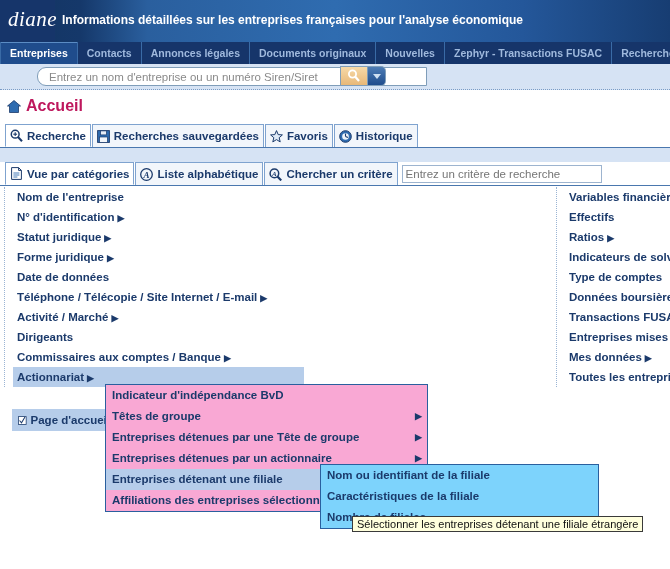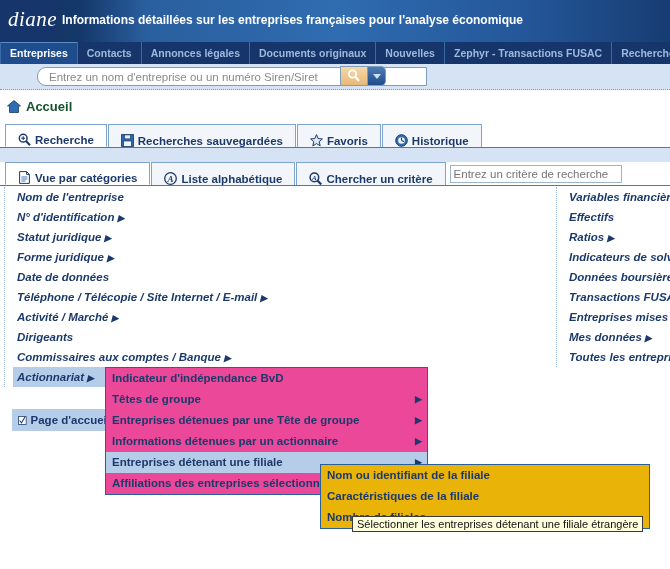--- a/index.html
+++ b/index.html
@@ -89,110 +89,109 @@
     width:0; height:0; border-left:4px solid transparent;
     border-right:4px solid transparent; border-top:5px solid #cfe0f2;
   }
 
   
   #breadcrumb {
     position:absolute; left:0; top:95px; width:670px; height:22px;
     display:flex; align-items:center;
   }
   #breadcrumb .home-icon { margin-left:7px; margin-right:5px; display:block; }
-  #breadcrumb .label { font-size:13px; font-weight:bold; color:#14532d; }
+  #breadcrumb .label { font-size:16px; font-weight:bold; color:#be185d; }
 
   
   .navrow {
     position:absolute; left:0; width:670px;
     border-bottom:1px solid #4a77ae;
     background:#ffffff;
   }
   #navrow1 { top:124px; height:24px; }
   #navrow2 { top:162px; height:24px; }
   .navrow .inner { display:flex; height:23px; align-items:stretch; }
   .navtab {
-    display:flex; align-items:flex-end; gap:4px;
-    padding:0 12px;
+    display:flex; align-items:center; gap:4px;
+    padding:0 4px;
     font-size:11.5px; font-weight:bold; color:#1b3a6b;
     white-space:nowrap;
     border:1px solid #7fa3cf; border-bottom:0;
     background:#f2f6fb;
     margin-right:1px;
   }
   .navtab.active { background:#ffffff; border-bottom:1px solid #ffffff; }
   .navtab.first { margin-left:5px; }
 
   #band {
     position:absolute; left:0; top:148px; width:670px; height:14px;
     background:#d6e3f4;
   }
 
   
   #criteria-input {
     margin-left:3px; align-self:center;
-    width:172px; height:18px;
+    width:200px; height:18px;
     border:1px solid #9db4cf; background:#ffffff;
     font-family:"Liberation Sans", sans-serif; font-size:11.5px;
     color:#8a8a8a; padding:0 3px;
   }
 
   
   #content { position:absolute; left:0; top:187px; width:670px; height:382px; }
   .col {
     position:absolute; top:0;
     border-left:1px dotted #9ab4d4;
     padding-left:8px;
   }
   #colLeft  { left:4px;  width:300px; }
   #colRight { left:556px; width:114px; }
 
   .crit {
     height:20px; line-height:20px;
     font-size:11.5px; font-weight:bold; color:#1b3a6b;
     white-space:nowrap; padding-left:4px;
     cursor:default;
-    font-style:italic;
   }
   .crit .arw { font-size:9px; margin-left:3px; }
   .crit.sel { background:#b6cdea; }
 
   
   #pageaccueil {
     position:absolute; left:12px; top:409px;
     width:98px; height:22px;
     background:#b6cdea;
     display:flex; align-items:center; gap:4px;
     padding-left:6px;
     font-size:11.5px; font-weight:bold; color:#1b3a6b;
     overflow:hidden; white-space:nowrap;
   }
 
   
   #menu1 {
-    position:absolute; left:105px; top:367px; width:323px;
-    background:#ec4899;
+    position:absolute; left:105px; top:384px; width:323px;
+    background:#f9a8d4;
     border:1px solid #2a5f9e;
     z-index:20;
   }
   #menu1 .mi, #menu2 .mi {
     position:relative;
     height:21px; line-height:21px;
     padding:0 6px;
     font-size:11.5px; font-weight:bold; color:#1b3a6b;
     white-space:nowrap;
     cursor:default;
   }
   #menu1 .mi.sel, #menu2 .mi.sel { background:#b6cdea; }
   .mi .arw { position:absolute; right:5px; top:0; font-size:9px; }
 
   
   #menu2 {
-    position:absolute; left:320px; top:464px; width:330px;
-    background:#eab308;
+    position:absolute; left:320px; top:464px; width:279px;
+    background:#7dd3fc;
     border:1px solid #2a5f9e;
     z-index:30;
   }
 
   
   #tooltip {
     position:absolute; left:352px; top:516px;
     background:#ffffdd;
     border:1px solid #3a3a3a;
     padding:1px 4px;
@@ -339,41 +338,42 @@
       <div class="crit"><span>Activité / Marché</span><span class="arw">▶</span></div>
       <div class="crit"><span>Dirigeants</span></div>
       <div class="crit"><span>Commissaires aux comptes / Banque</span><span class="arw">▶</span></div>
       <div class="crit sel"><span>Actionnariat</span><span class="arw">▶</span></div>
     </div>
   <div class="col" id="colRight">
       <div class="crit"><span>Variables financières</span></div>
       <div class="crit"><span>Effectifs</span></div>
       <div class="crit"><span>Ratios</span><span class="arw">▶</span></div>
       <div class="crit"><span>Indicateurs de solvabilité</span></div>
+      <div class="crit"><span>Type de comptes</span></div>
       <div class="crit"><span>Données boursières</span></div>
       <div class="crit"><span>Transactions FUSAC</span></div>
       <div class="crit"><span>Entreprises mises à jour</span></div>
       <div class="crit"><span>Mes données</span><span class="arw">▶</span></div>
       <div class="crit"><span>Toutes les entreprises</span></div>
     </div>
 </div>
 
 <div id="pageaccueil">
   <svg width="11" height="11" viewBox="0 0 11 11">
     <rect x="0.5" y="0.5" width="10" height="10" fill="#ffffff" stroke="#1b3a6b"></rect>
     <polyline points="2,5.5 4.5,8.5 9,1" fill="none" stroke="#1b3a6b" stroke-width="1.3"></polyline>
   </svg>
   <span>Page d'accueil</span>
 </div>
 
 <div id="menu1">
     <div class="mi"><span>Indicateur d'indépendance BvD</span></div>
     <div class="mi"><span>Têtes de groupe</span><span class="arw">▶</span></div>
     <div class="mi"><span>Entreprises détenues par une Tête de groupe</span><span class="arw">▶</span></div>
-    <div class="mi"><span>Informations détenues par un actionnaire</span><span class="arw">▶</span></div>
+    <div class="mi"><span>Entreprises détenues par un actionnaire</span><span class="arw">▶</span></div>
     <div class="mi sel"><span>Entreprises détenant une filiale</span><span class="arw">▶</span></div>
     <div class="mi"><span>Affiliations des entreprises sélectionnées</span></div>
   </div>
 
 <div id="menu2">
     <div class="mi"><span>Nom ou identifiant de la filiale</span></div>
     <div class="mi"><span>Caractéristiques de la filiale</span></div>
     <div class="mi"><span>Nombre de filiales</span></div>
   </div>
 

